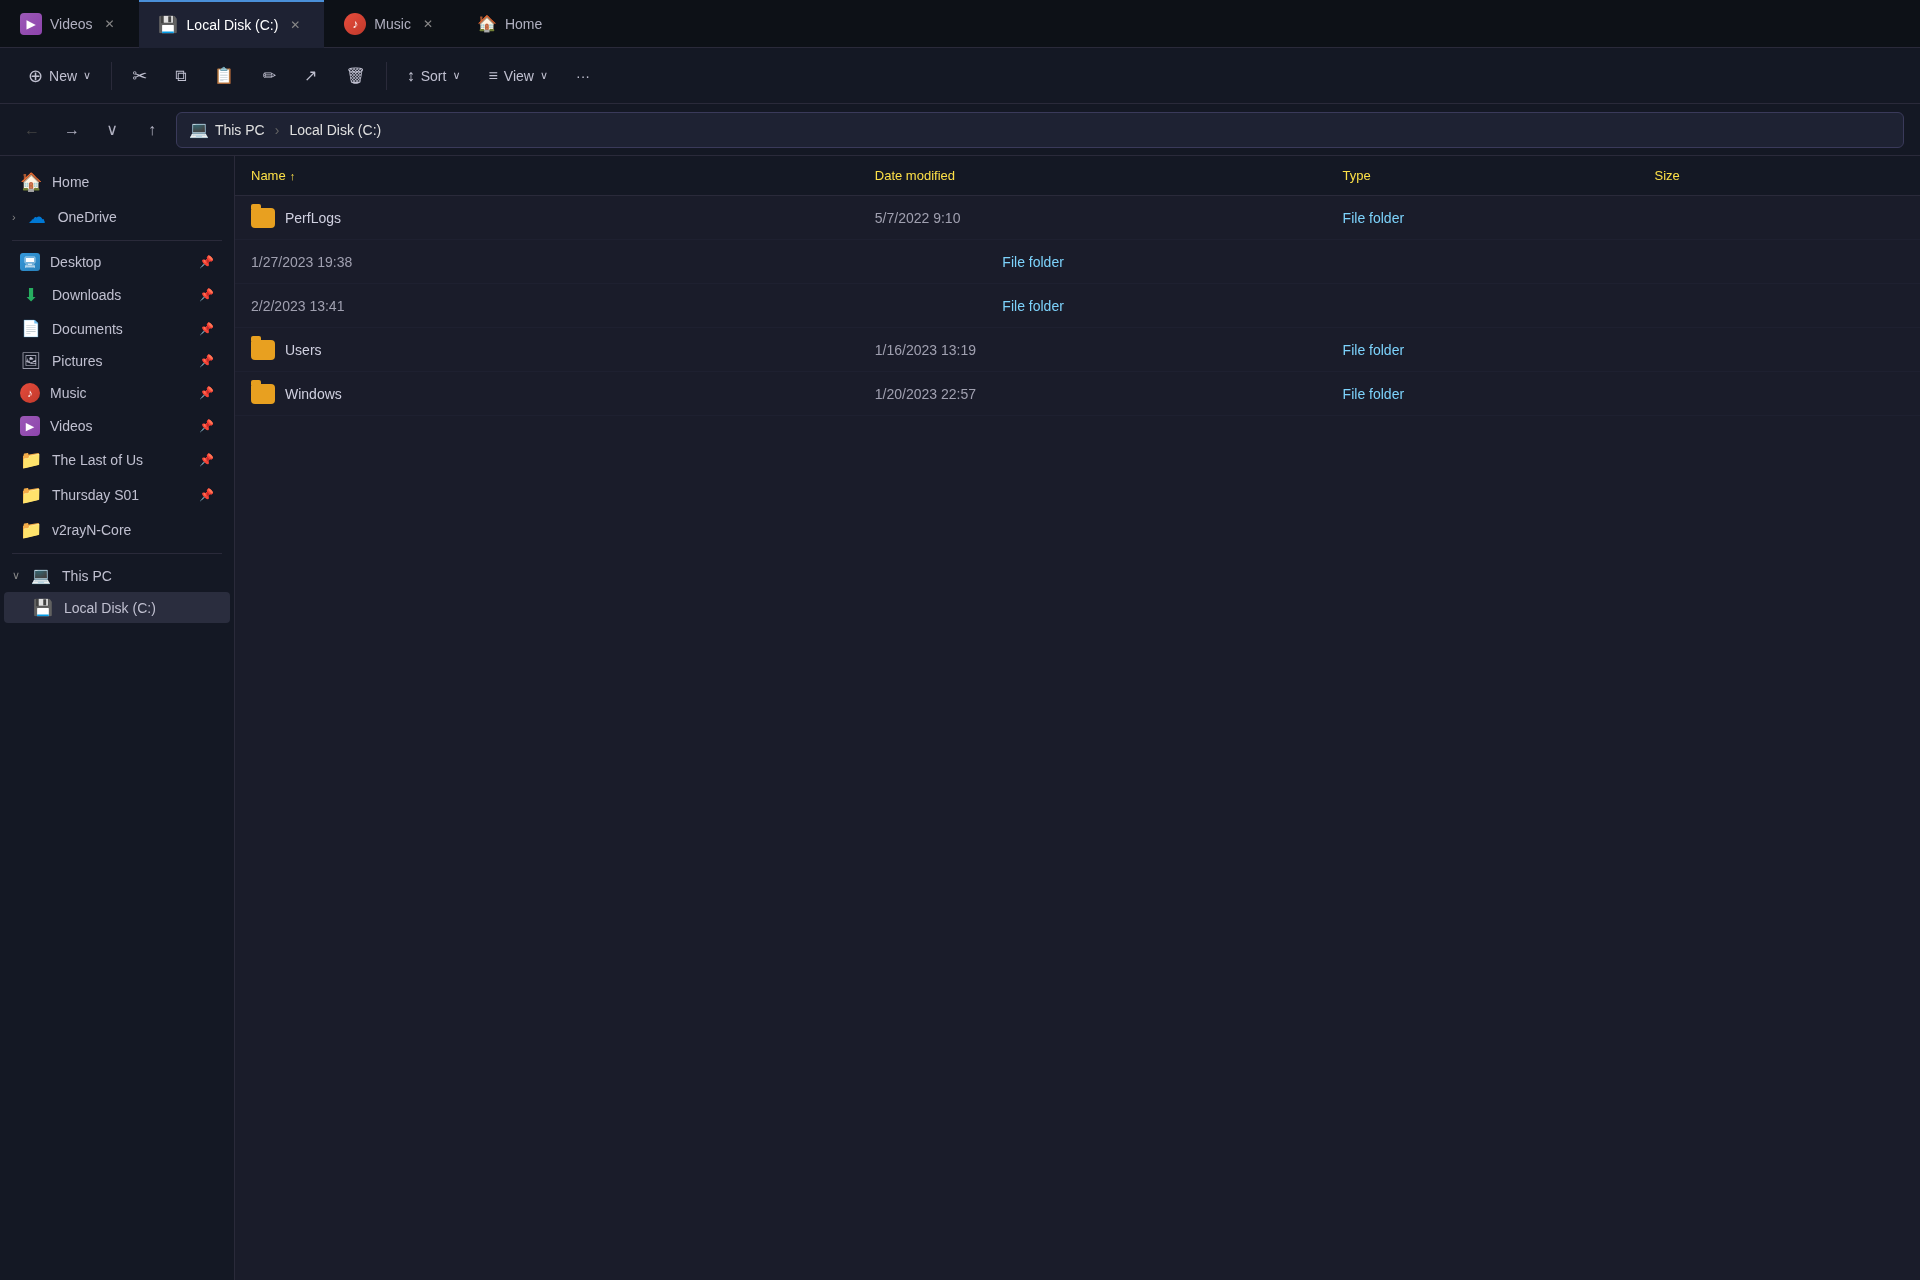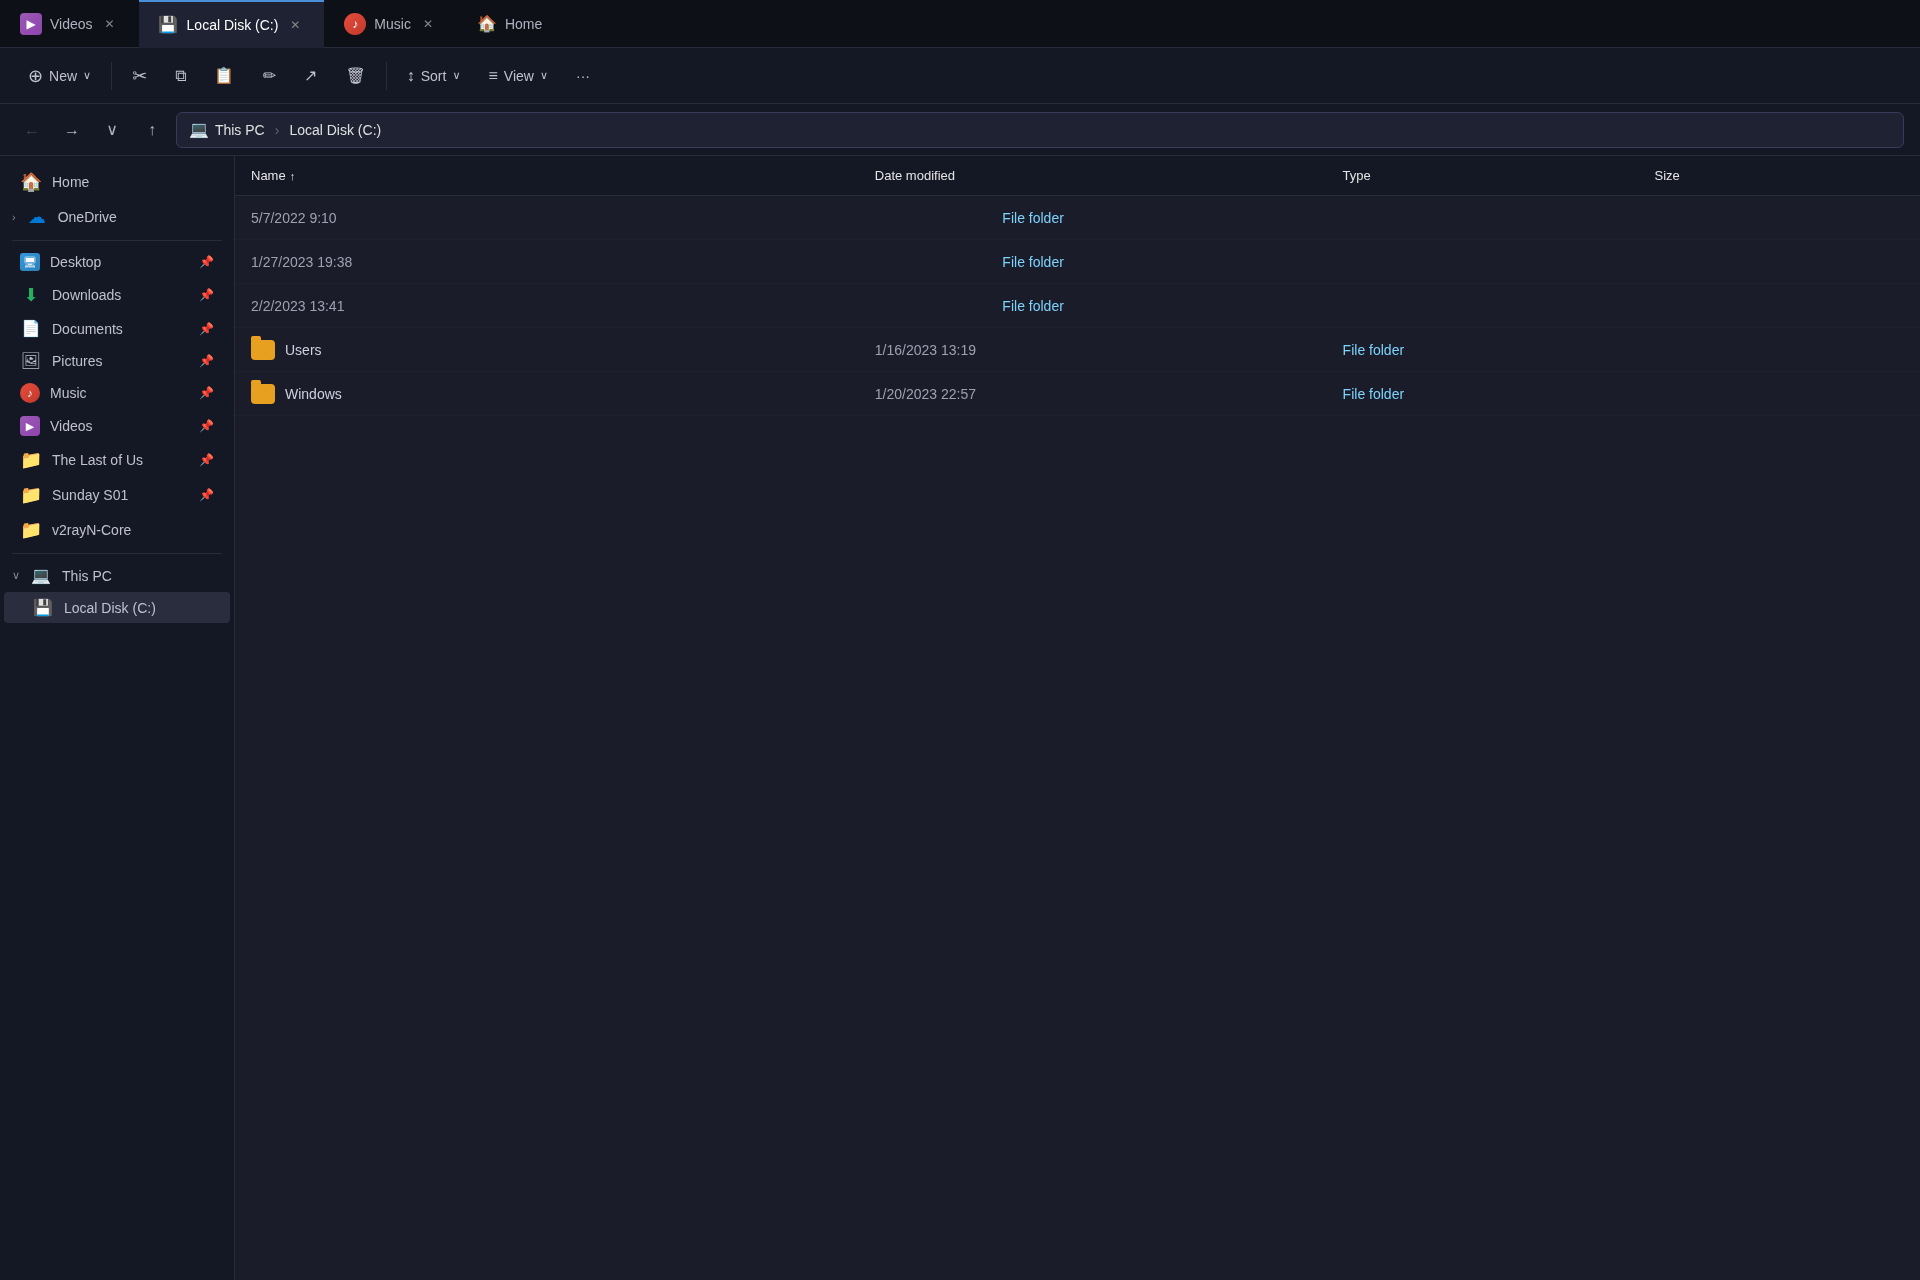--- a/index.html
+++ b/index.html
@@ -172,21 +172,21 @@
       border-bottom: 1px solid #2a2a3a;
       padding: 0 16px;
       height: 40px;
       background: #141824;
       position: sticky;
       top: 0;
       z-index: 10;
     }
     .file-header-col {
       font-size: 13px;
-      color: #e5e5e5;
+      color: #fde047;
       cursor: pointer;
       user-select: none;
       display: flex;
       align-items: center;
       gap: 4px;
     }
     .col-name { flex: 2; min-width: 300px; }
     .col-date { flex: 1.5; min-width: 220px; }
     .col-type { flex: 1; min-width: 150px; }
     .col-size { flex: 0.8; min-width: 120px; }
@@ -385,21 +385,21 @@
     </div>
 
     <div class="sidebar-item">
       <span class="s-icon" style="color:#e8a020;font-size:18px;">📁</span>
       <span>The Last of Us</span>
       <span class="pin-icon">📌</span>
     </div>
 
     <div class="sidebar-item">
       <span class="s-icon" style="color:#e8a020;font-size:18px;">📁</span>
-      <span>Sunday S01</span>
+      <span>Thursday S01</span>
       <span class="pin-icon">📌</span>
     </div>
 
     <div class="sidebar-item">
       <span class="s-icon" style="color:#e8a020;font-size:18px;">📁</span>
       <span>v2rayN-Core</span>
     </div>
 
     <div class="sidebar-separator"></div>
 
@@ -429,20 +429,24 @@
       <div class="file-header-col col-type">
         <span>Type</span>
       </div>
       <div class="file-header-col col-size">
         <span>Size</span>
       </div>
     </div>
 
     <div id="file-rows-container">
         <div class="file-row">
+      <div class="file-cell col-name">
+        <div class="folder-icon"></div>
+        <span>PerfLogs</span>
+      </div>
       <div class="file-cell col-date">5/7/2022 9:10</div>
       <div class="file-cell col-type">File folder</div>
       <div class="file-cell col-size"></div>
     </div>
         <div class="file-row">
       <div class="file-cell col-date">1/27/2023 19:38</div>
       <div class="file-cell col-type">File folder</div>
       <div class="file-cell col-size"></div>
     </div>
         <div class="file-row">

